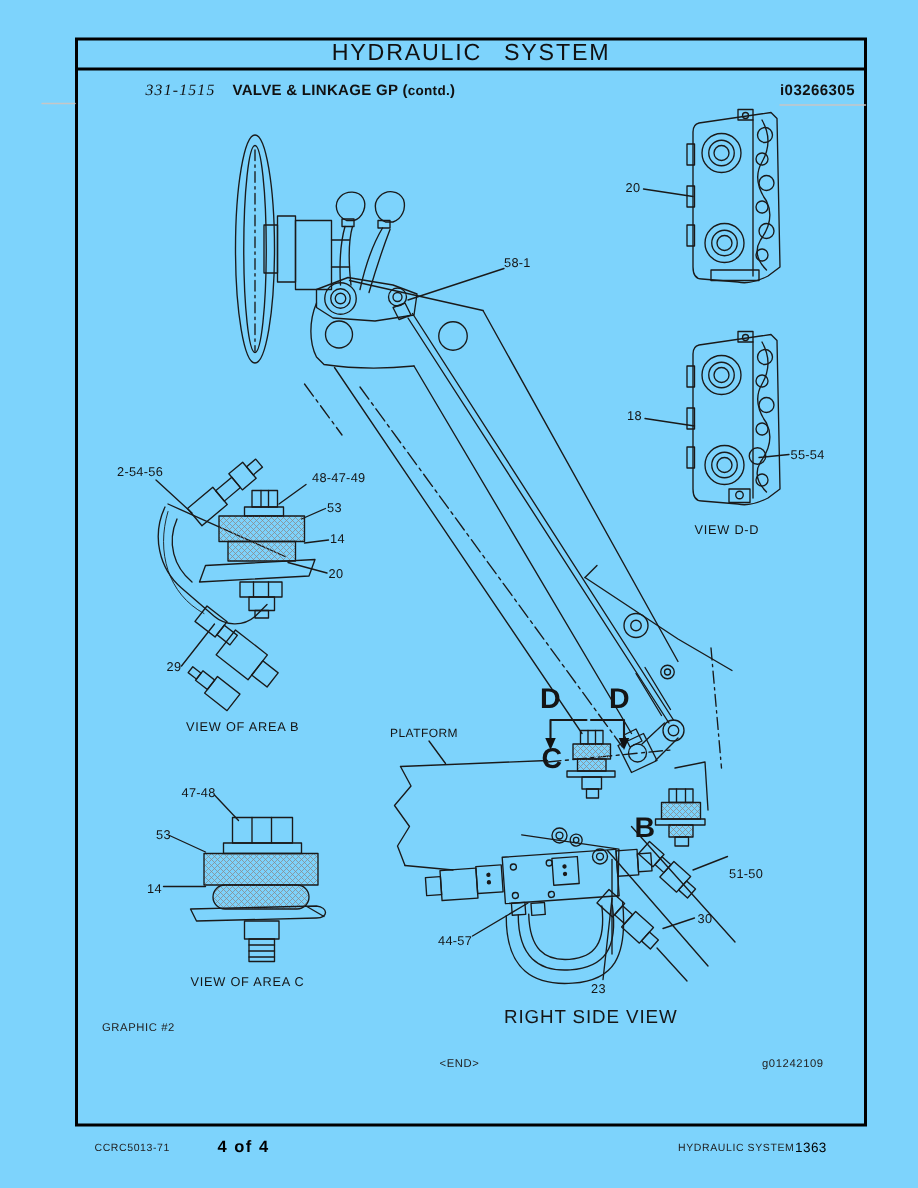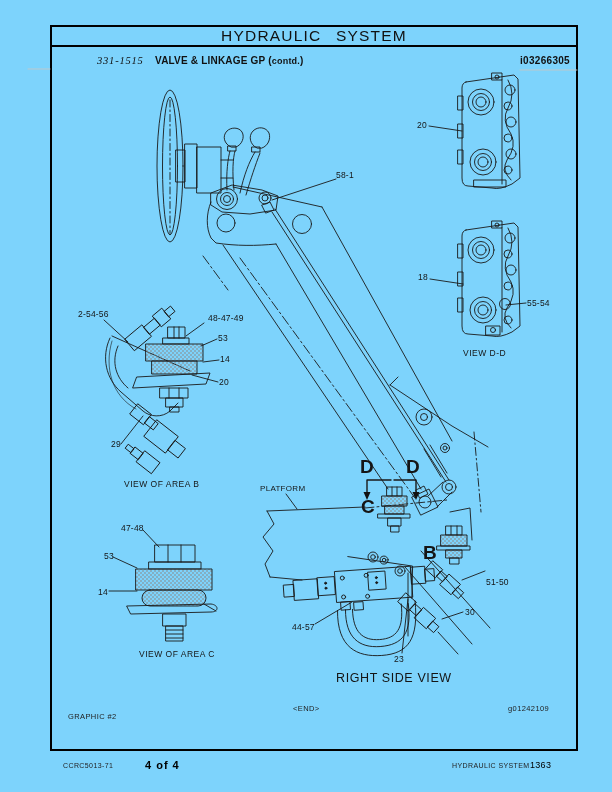--- a/index.html
+++ b/index.html
@@ -329,34 +329,34 @@
       <span class="dlabel s" style="left: 78px; top: 310px;">2-54-56</span>
       <span class="dlabel s" style="left: 196px; top: 314px; margin-left: 12px;">48-47-49</span>
       <span class="dlabel s" style="left: 218px; top: 334px;">53</span>
       <span class="dlabel s" style="left: 220px; top: 355px;">14</span>
       <span class="dlabel s" style="left: 219px; top: 378px;">20</span>
       <span class="dlabel s" style="left: 111px; top: 440px;">29</span>
       <span class="dlabel cap" style="left: 124px; top: 480px;">VIEW OF AREA B</span>
       <span class="dlabel s" style="left: 121px; top: 524px;">47-48</span>
       <span class="dlabel s" style="left: 104px; top: 552px;">53</span>
       <span class="dlabel s" style="left: 98px; top: 588px;">14</span>
-      <span class="dlabel cap" style="left: 139px; top: 650px;">VIEW OF AREA C</span>
+      <span class="dlabel cap" style="left: 127px; top: 650px;">VIEW OF AREA C</span>
       <span class="dlabel tinycap" style="left: 260px; top: 485px;">PLATFORM</span>
       <span class="dlabel big" style="left: 360px; top: 457px;">D</span>
       <span class="dlabel big" style="left: 406px; top: 457px;">D</span>
       <span class="dlabel big" style="left: 361px; top: 497px;">C</span>
       <span class="dlabel big" style="left: 423px; top: 543px;">B</span>
       <span class="dlabel s" style="left: 486px; top: 566px; margin-top: 12px;">51-50</span>
       <span class="dlabel s" style="left: 465px; top: 608px;">30</span>
       <span class="dlabel s" style="left: 292px; top: 623px;">44-57</span>
       <span class="dlabel s" style="left: 394px; top: 655px;">23</span>
       <span class="dlabel lg" style="left: 336px; top: 672px;">RIGHT SIDE VIEW</span>
     </div>
 
-  <span class="figfoot" style="left:68px;top:712px;">GRAPHIC #2</span>
+  <span class="figfoot" style="left:68px;top:680px;">GRAPHIC #2</span>
   <span class="figfoot" style="left:293px;top:704px;">&lt;END&gt;</span>
   <span class="figfoot" style="left:508px;top:704px;">g01242109</span>
 
   <span class="pagefoot" style="left:63px;top:762px;">CCRC5013-71</span>
   <span class="pagefoot pf-page" style="left:145px;top:759px;">4 of 4</span>
   <span class="pagefoot" style="left:452px;top:762px;">HYDRAULIC SYSTEM</span>
   <span class="pagefoot pf-num" style="left:530px;top:760px;">1363</span>
 
 </div>
 

